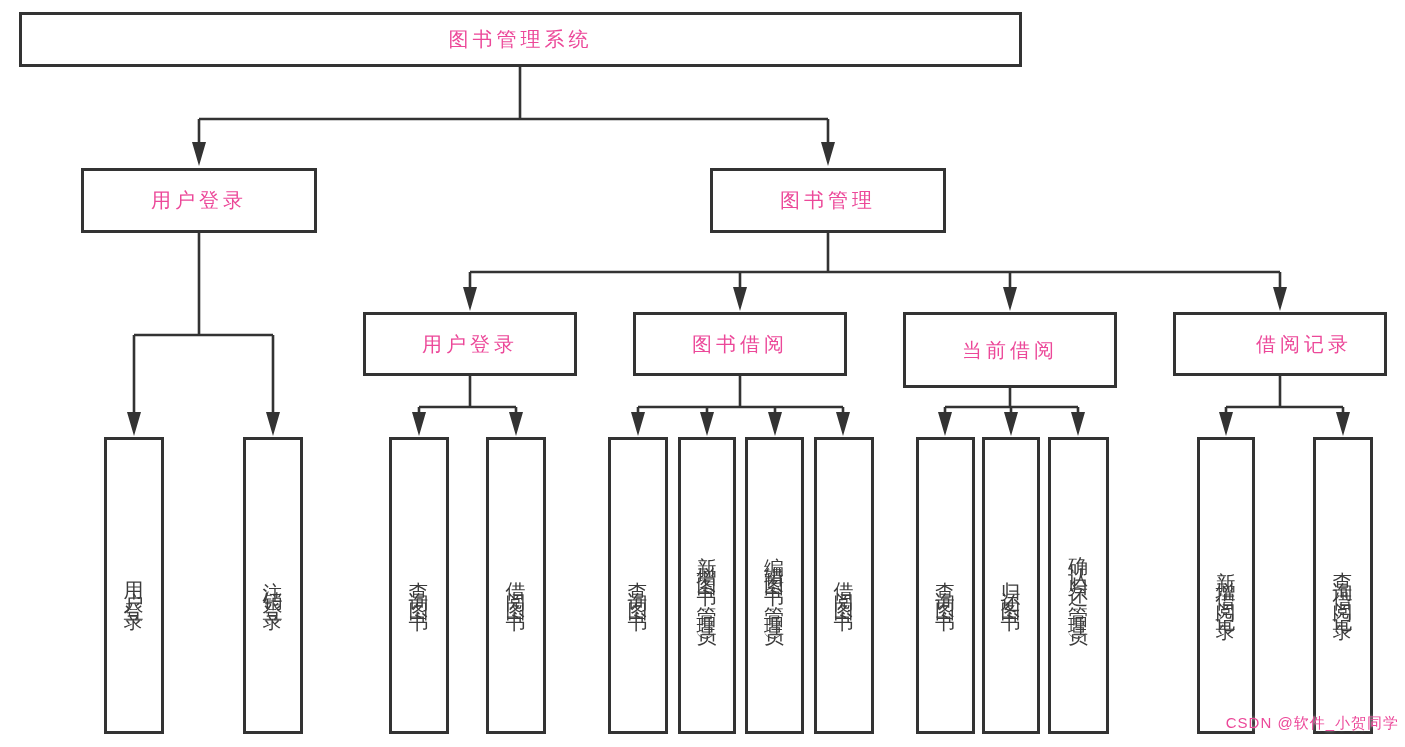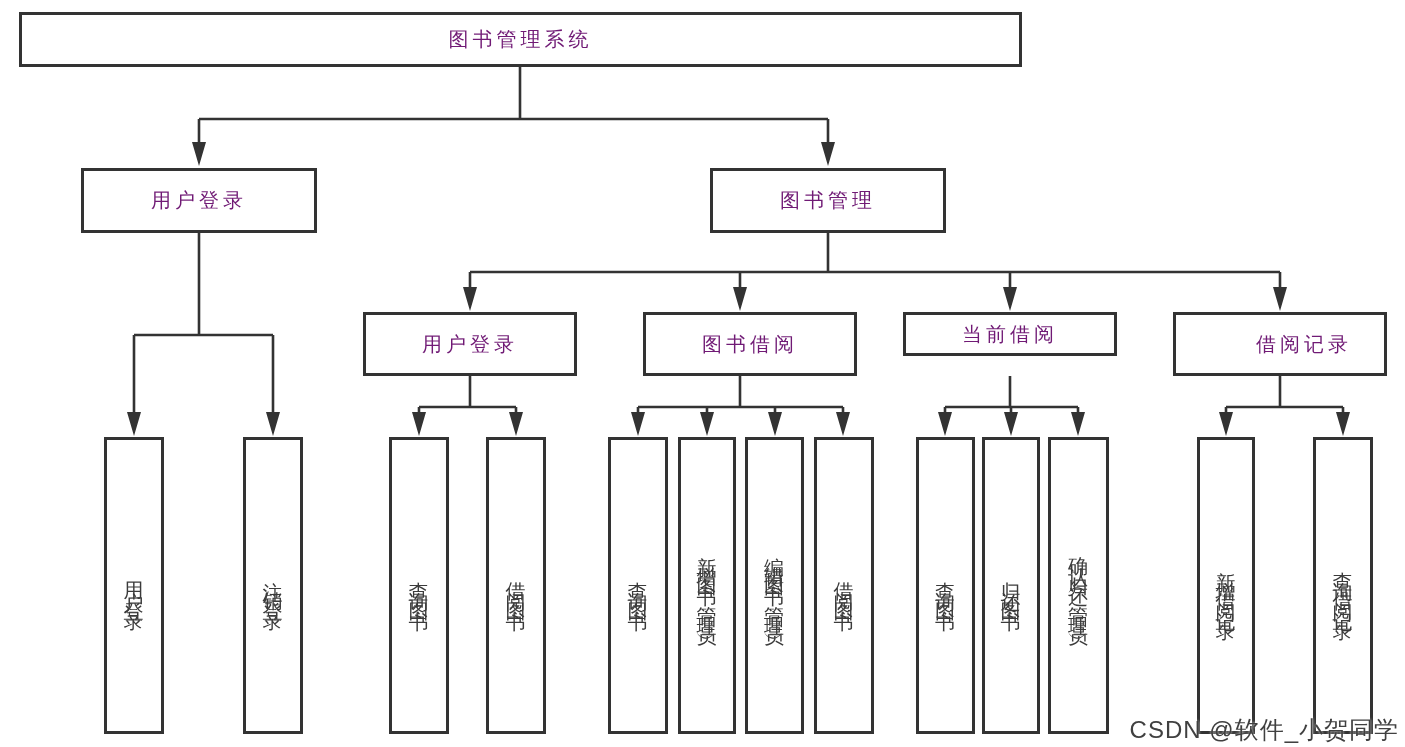--- a/index.html
+++ b/index.html
@@ -25,39 +25,39 @@
     display: flex;
     align-items: center;
     justify-content: center;
     color: #3b3b3b;
     z-index: 1;
   }
   .hlabel {
     font-size: 20px;
     letter-spacing: 4px;
     white-space: nowrap;
-    color: #701a75;
+    color: #ec4899;
   }
   .root-box .hlabel { font-size: 20px; }
   .vlabel {
     writing-mode: vertical-rl;
     text-orientation: mixed;
     font-size: 20px;
     line-height: 1;
     letter-spacing: 10px;
     color: #3b3b3b;
     max-height: 292px;
   }
   .watermark {
     position: absolute;
     top: 714px;
     right: 6px;
-    font-size: 24px;
+    font-size: 15px;
     letter-spacing: 1px;
-    color: #404040;
+    color: #ec4899;
     text-shadow: 0 0 3px rgba(255,255,255,0.9);
     z-index: 2;
     white-space: nowrap;
   }
 </style>
 </head>
 <body>
 
 <div class="canvas">
 
@@ -89,24 +89,24 @@
   <div class="box" style="left:81px; top:168px; width:236px; height:65px;">
     <span class="hlabel">用户登录</span>
   </div>
   <div class="box" style="left:710px; top:168px; width:236px; height:65px;align-items:center;">
     <span class="hlabel">图书管理</span>
   </div>
 
   <div class="box" style="left:363px; top:312px; width:214px; height:64px;">
     <span class="hlabel">用户登录</span>
   </div>
-  <div class="box" style="left:633px; top:312px; width:214px; height:64px;margin-left:10px;">
+  <div class="box" style="left:633px; top:312px; width:214px; height:64px;">
     <span class="hlabel">图书借阅</span>
   </div>
-  <div class="box" style="left:903px; top:312px; width:214px; height:44px;">
+  <div class="box" style="left:903px; top:312px; width:214px; height:76px;">
     <span class="hlabel">当前借阅</span>
   </div>
   <div class="box" style="left:1173px; top:312px; width:214px; height:64px;padding-left:48px;">
     <span class="hlabel">借阅记录</span>
   </div>
 
   <div class="box" style="left:104px; top:437px; width:60px; height:297px;">
     <span class="vlabel">用户登录</span>
   </div>
   <div class="box" style="left:243px; top:437px; width:60px; height:297px;">

